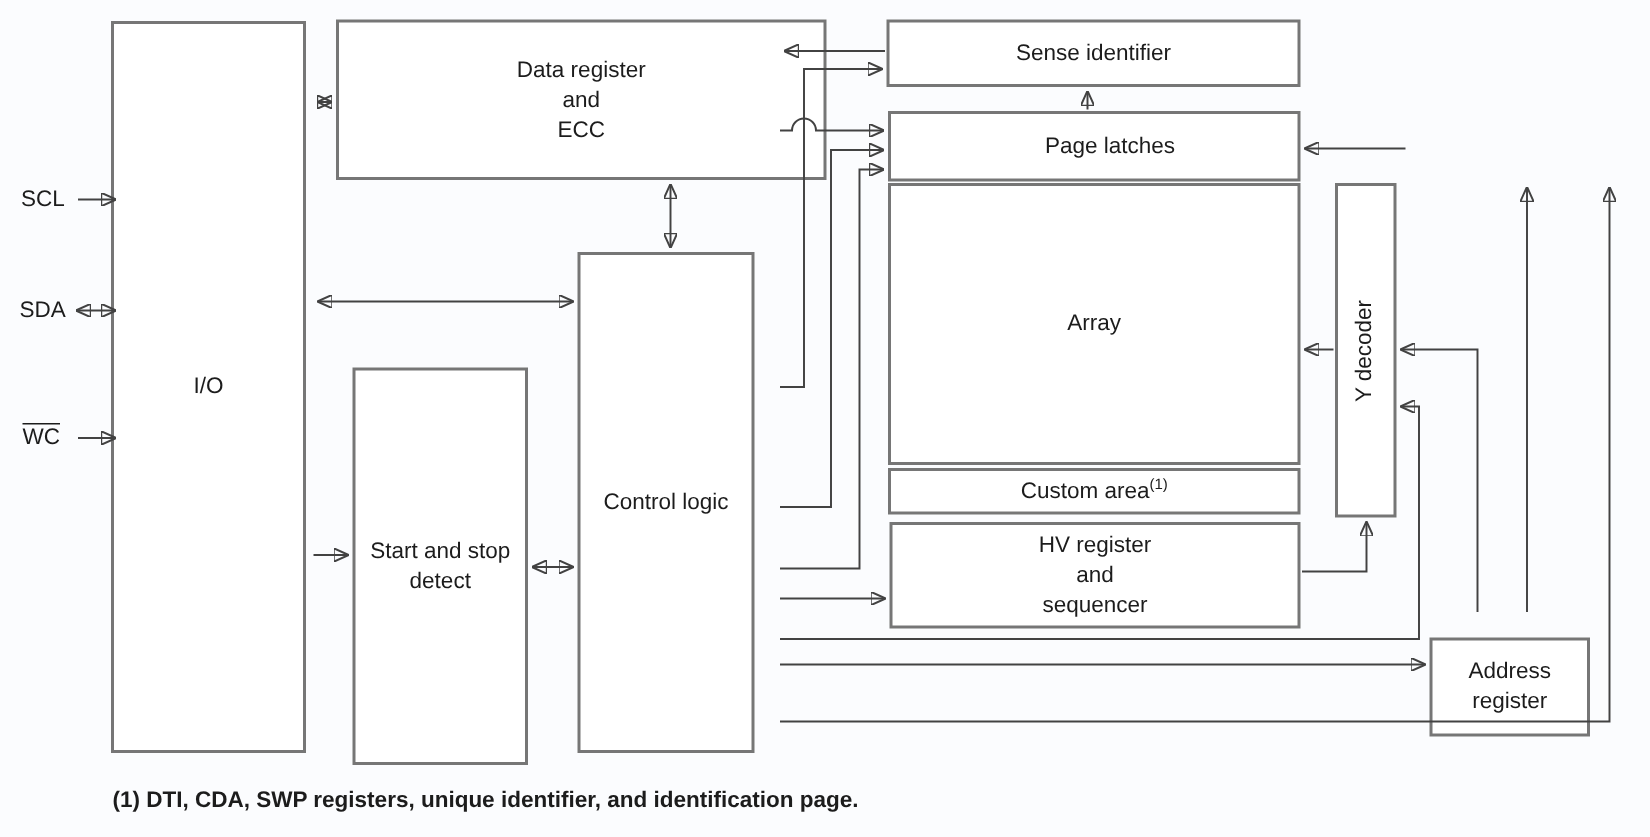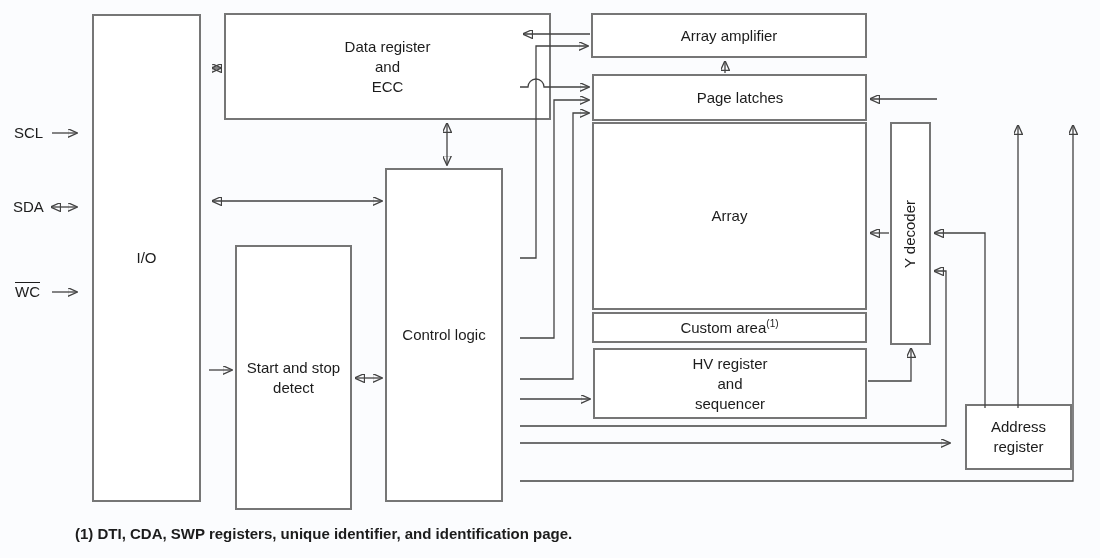--- a/index.html
+++ b/index.html
@@ -37,41 +37,41 @@
   <div class="sig" style="left:14px;top:123px;">
     <span>SCL</span>
   </div>
   <div class="sig" style="left:13px;top:197px;">
     <span>SDA</span>
   </div>
   <div class="sig" style="left:15px;top:282px;">
     <span class="overline">WC</span>
   </div>
 
-  <div class="block" style="left:92px;top:14px;width:109px;height:488px;">
+  <div class="block" style="left:74px;top:14px;width:130px;height:488px;">
     <span class="lbl">I/O</span>
   </div>
 
   <div class="block" style="left:224px;top:13px;width:327px;height:107px;">
     <span class="lbl">Data register
 and
 ECC</span>
   </div>
 
   <div class="block" style="left:235px;top:245px;width:117px;height:265px;">
     <span class="lbl">Start and stop
 detect</span>
   </div>
 
   <div class="block" style="left:385px;top:168px;width:118px;height:334px;">
     <span class="lbl">Control logic</span>
   </div>
 
   <div class="block" style="left:591px;top:13px;width:276px;height:45px;">
-    <span class="lbl">Array amplifier</span>
+    <span class="lbl">Sense identifier</span>
   </div>
 
   <div class="block" style="left:592px;top:74px;width:275px;height:47px;padding-left:21px;">
     <span class="lbl">Page latches</span>
   </div>
 
   <div class="block" style="left:592px;top:122px;width:275px;height:188px;">
     <span class="lbl">Array</span>
   </div>
 
@@ -83,21 +83,21 @@
     <span class="lbl">HV register
 and
 sequencer</span>
   </div>
 
 
   <div class="block" style="left:890px;top:122px;width:41px;height:223px;">
     <span class="rot">Y decoder</span>
   </div>
 
-  <div class="block" style="left:953px;top:404px;width:107px;height:66px;margin-left:12px;">
+  <div class="block" style="left:953px;top:425px;width:107px;height:66px;">
     <span class="lbl">Address
 register</span>
   </div>
 
   <div class="footnote">(1) DTI, CDA, SWP registers, unique identifier, and identification page.</div>
 
   <svg class="wires" width="1100" height="558" viewBox="0 0 1100 558">
     <defs>
       <marker id="ah" markerUnits="userSpaceOnUse" markerWidth="10" markerHeight="9" viewBox="0 0 10 9" refX="9.5" refY="4.5" orient="auto-start-reverse">
         <path d="M0,0 L10,4.5 L0,9 Z" fill="#111111" stroke="none"></path>

